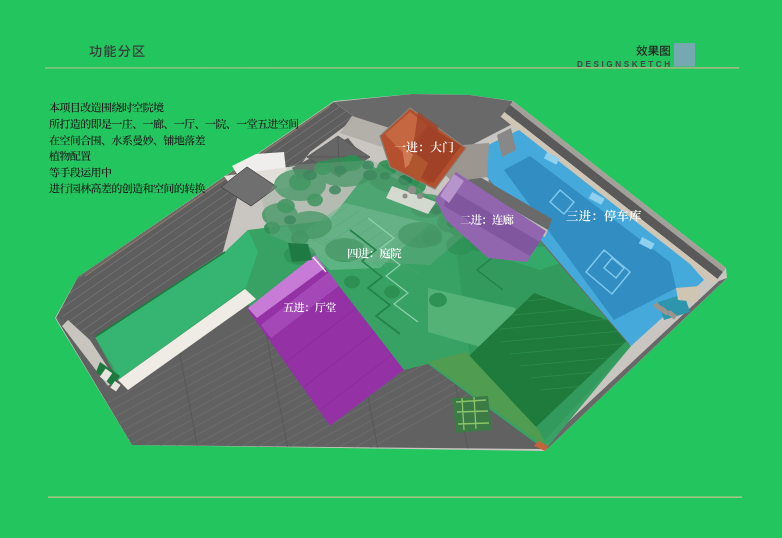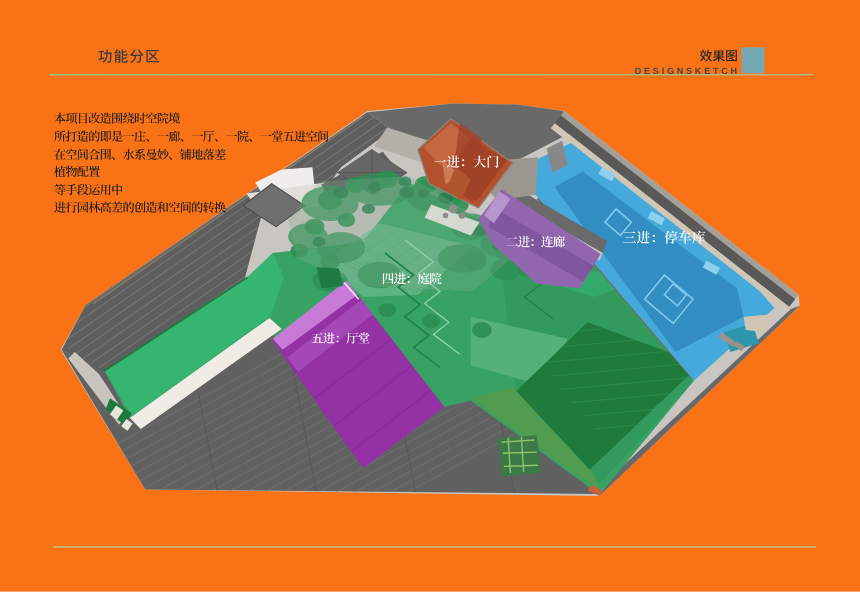--- a/index.html
+++ b/index.html
@@ -1,14 +1,14 @@
 <!DOCTYPE html>
 <html><head><meta charset="utf-8"><style>
 html,body{margin:0;padding:0;background:#ffffff;}
-#page{position:relative;width:782px;height:538px;background:#f97316;overflow:hidden;}
+#page{position:relative;width:782px;height:538px;background:#22c55e;overflow:hidden;}
 </style></head><body>
 <div id="page">
 <svg width="782" height="538" viewBox="0 0 782 538">
 
 <path d="M89.6 46.4H94.5V47.5H89.6ZM94.7 47.8H100.8V49H94.7ZM91.5 46.8H92.7V53.5H91.5ZM100.2 47.8H101.4Q101.4 47.8 101.4 47.9Q101.4 48 101.4 48.2Q101.4 48.3 101.4 48.4Q101.3 50.4 101.3 51.8Q101.2 53.2 101.1 54.2Q101 55.1 100.9 55.6Q100.8 56.1 100.6 56.3Q100.3 56.7 100.1 56.8Q99.8 56.9 99.5 56.9Q99.2 57 98.6 57Q98.1 57 97.6 56.9Q97.5 56.7 97.4 56.3Q97.3 56 97.2 55.7Q97.7 55.8 98.2 55.8Q98.7 55.8 98.9 55.8Q99.1 55.8 99.2 55.7Q99.4 55.7 99.5 55.6Q99.6 55.4 99.7 54.9Q99.8 54.5 99.9 53.6Q100 52.7 100.1 51.3Q100.1 50 100.2 48ZM89.4 53.5Q90.1 53.3 91 53.1Q91.8 52.9 92.8 52.6Q93.7 52.4 94.7 52.1L94.8 53.3Q93.5 53.7 92.2 54.1Q90.8 54.5 89.7 54.8ZM96.7 45.1H98Q98 46.6 97.9 48.1Q97.9 49.6 97.7 50.9Q97.5 52.3 97.1 53.4Q96.7 54.6 95.9 55.5Q95.2 56.4 93.9 57.1Q93.9 57 93.7 56.8Q93.6 56.6 93.4 56.4Q93.2 56.2 93.1 56.1Q94.2 55.5 94.9 54.7Q95.6 53.8 96 52.8Q96.4 51.7 96.5 50.5Q96.7 49.3 96.7 47.9Q96.7 46.6 96.7 45.1Z M104.6 49.6H108.8V50.6H105.7V57.1H104.6ZM108.2 49.6H109.4V55.8Q109.4 56.2 109.3 56.5Q109.2 56.7 108.9 56.9Q108.6 57 108.1 57Q107.7 57.1 107.1 57.1Q107 56.8 106.9 56.5Q106.8 56.2 106.7 56Q107.1 56 107.5 56Q107.8 56 108 56Q108.1 56 108.1 55.9Q108.2 55.9 108.2 55.7ZM105.1 51.6H108.8V52.5H105.1ZM105.1 53.5H108.8V54.5H105.1ZM110.6 44.9H111.8V49.1Q111.8 49.4 111.9 49.5Q112 49.6 112.4 49.6Q112.5 49.6 112.8 49.6Q113 49.6 113.3 49.6Q113.6 49.6 113.9 49.6Q114.1 49.6 114.2 49.6Q114.5 49.6 114.6 49.5Q114.7 49.4 114.8 49.1Q114.8 48.8 114.9 48.1Q115.1 48.3 115.4 48.4Q115.7 48.6 116 48.6Q115.9 49.4 115.7 49.9Q115.6 50.3 115.2 50.5Q114.9 50.7 114.4 50.7Q114.3 50.7 114.1 50.7Q113.9 50.7 113.6 50.7Q113.3 50.7 113 50.7Q112.8 50.7 112.6 50.7Q112.4 50.7 112.3 50.7Q111.6 50.7 111.2 50.6Q110.8 50.4 110.7 50.1Q110.6 49.7 110.6 49.1ZM114.6 45.8 115.4 46.7Q114.8 47 114.1 47.2Q113.4 47.5 112.7 47.7Q112 47.9 111.3 48.1Q111.3 47.9 111.2 47.7Q111.1 47.4 111 47.2Q111.6 47 112.3 46.8Q112.9 46.6 113.5 46.3Q114.1 46 114.6 45.8ZM110.6 51H111.8V55.4Q111.8 55.7 111.9 55.8Q112 55.9 112.5 55.9Q112.6 55.9 112.8 55.9Q113.1 55.9 113.4 55.9Q113.7 55.9 113.9 55.9Q114.2 55.9 114.3 55.9Q114.6 55.9 114.7 55.8Q114.8 55.7 114.9 55.3Q115 54.9 115 54.2Q115.2 54.4 115.5 54.5Q115.8 54.6 116.1 54.7Q116 55.6 115.9 56.1Q115.7 56.6 115.4 56.8Q115 57 114.4 57Q114.3 57 114.1 57Q113.9 57 113.6 57Q113.4 57 113.1 57Q112.8 57 112.6 57Q112.4 57 112.3 57Q111.6 57 111.2 56.9Q110.9 56.7 110.7 56.4Q110.6 56 110.6 55.4ZM114.7 51.7 115.5 52.6Q115 52.9 114.2 53.2Q113.5 53.5 112.8 53.7Q112 54 111.3 54.2Q111.3 54 111.2 53.7Q111 53.5 110.9 53.3Q111.6 53.1 112.3 52.8Q113 52.6 113.6 52.3Q114.3 52 114.7 51.7ZM107.4 46.1 108.4 45.7Q108.7 46.1 109.1 46.6Q109.4 47.1 109.6 47.6Q109.9 48.1 110 48.5L108.9 49Q108.8 48.6 108.6 48.1Q108.3 47.6 108 47.1Q107.7 46.5 107.4 46.1ZM104.4 48.8Q104.4 48.7 104.3 48.5Q104.2 48.2 104.2 48Q104.1 47.8 104 47.6Q104.2 47.6 104.3 47.4Q104.5 47.3 104.6 47.1Q104.7 47 105 46.6Q105.2 46.3 105.5 45.8Q105.7 45.3 105.9 44.8L107.2 45.2Q107 45.7 106.6 46.3Q106.3 46.8 105.9 47.3Q105.5 47.8 105.2 48.1V48.2Q105.2 48.2 105.1 48.2Q105 48.3 104.8 48.4Q104.7 48.5 104.5 48.6Q104.4 48.7 104.4 48.8ZM104.4 48.8 104.4 47.9 105 47.6 109.2 47.3Q109.1 47.5 109.1 47.8Q109.1 48.1 109.1 48.3Q107.9 48.4 107.2 48.4Q106.4 48.5 105.9 48.6Q105.4 48.6 105.1 48.7Q104.8 48.7 104.7 48.7Q104.5 48.8 104.4 48.8Z M120.1 49.8H127.5V51H120.1ZM127.1 49.8H128.4Q128.4 49.8 128.4 49.9Q128.4 50 128.4 50.1Q128.4 50.3 128.4 50.4Q128.3 51.9 128.2 52.9Q128.2 54 128.1 54.7Q128 55.4 127.9 55.8Q127.7 56.2 127.6 56.4Q127.3 56.7 127.1 56.8Q126.8 56.9 126.5 56.9Q126.1 57 125.6 57Q125 57 124.4 56.9Q124.4 56.7 124.3 56.3Q124.2 56 124 55.7Q124.6 55.7 125.1 55.8Q125.6 55.8 125.9 55.8Q126.2 55.8 126.4 55.6Q126.6 55.4 126.7 54.8Q126.8 54.2 126.9 53.1Q127 51.9 127.1 50ZM121.8 45.1 123.1 45.5Q122.7 46.6 122 47.6Q121.4 48.6 120.7 49.5Q120 50.4 119.2 51Q119.1 50.9 118.9 50.7Q118.7 50.5 118.5 50.3Q118.3 50.2 118.1 50.1Q118.9 49.5 119.6 48.7Q120.3 47.9 120.8 47Q121.4 46.1 121.8 45.1ZM126.6 45.1Q126.9 45.7 127.3 46.4Q127.7 47.1 128.3 47.7Q128.8 48.4 129.3 48.9Q129.8 49.5 130.4 49.9Q130.2 50 130 50.2Q129.8 50.3 129.6 50.5Q129.5 50.7 129.3 50.9Q128.8 50.4 128.3 49.8Q127.7 49.2 127.2 48.5Q126.7 47.8 126.2 47Q125.8 46.3 125.4 45.5ZM122.6 50.1H123.9Q123.8 51.2 123.6 52.3Q123.3 53.3 122.8 54.2Q122.4 55.1 121.5 55.9Q120.6 56.6 119.2 57.1Q119.1 57 119 56.8Q118.9 56.6 118.7 56.4Q118.6 56.2 118.4 56.1Q119.7 55.6 120.5 55Q121.3 54.4 121.7 53.6Q122.1 52.8 122.3 51.9Q122.5 51 122.6 50.1Z M141.5 47.3 142.7 47.7Q141.8 49.2 140.7 50.5Q139.6 51.7 138.4 52.8Q137.1 53.9 135.8 54.8Q135.7 54.6 135.6 54.4Q135.4 54.3 135.2 54.1Q135 53.9 134.9 53.8Q136.2 53.1 137.4 52Q138.6 51 139.7 49.8Q140.7 48.6 141.5 47.3ZM135.3 48.4 136.2 47.7Q137.1 48.4 138 49.2Q139 50 139.9 50.8Q140.9 51.6 141.7 52.4Q142.5 53.2 143.1 53.8L142.1 54.7Q141.6 54.1 140.8 53.3Q140 52.5 139.1 51.7Q138.1 50.8 137.2 50Q136.2 49.2 135.3 48.4ZM144.2 45.5V46.7H134.3V55.5H144.5V56.7H133.1V45.5Z" fill="#3a3a3a"></path>
 
 <defs>
         <linearGradient id="hl" x1="0" y1="0" x2="1" y2="0">
           <stop offset="0" stop-color="#8dc57f"></stop>
           <stop offset="1" stop-color="#b6b884"></stop>

